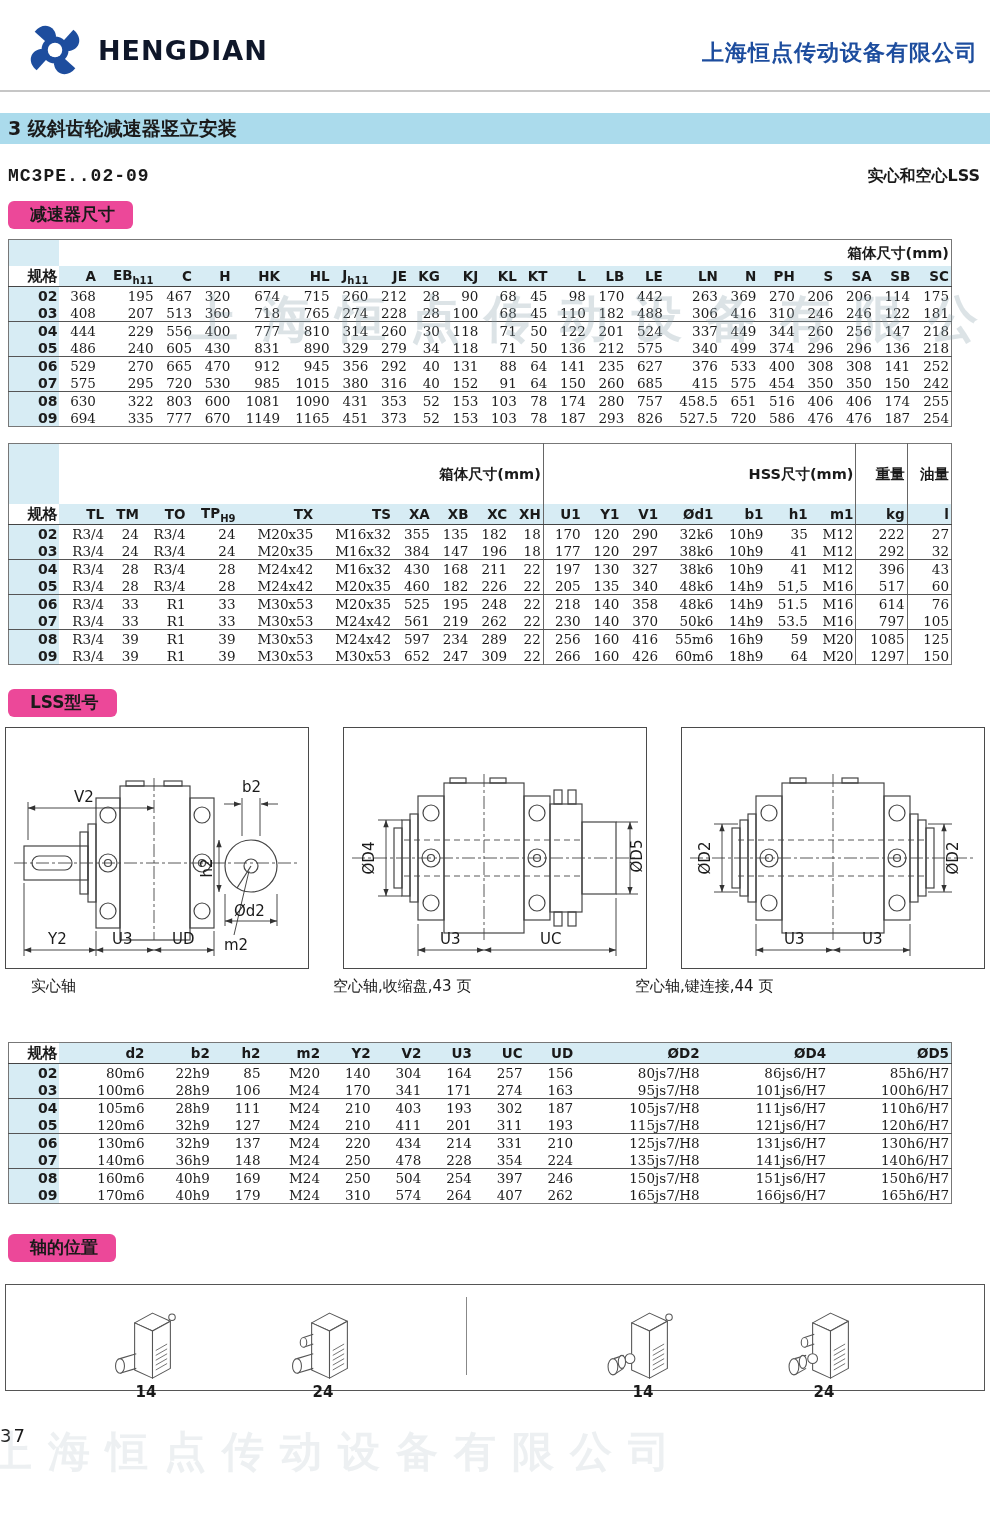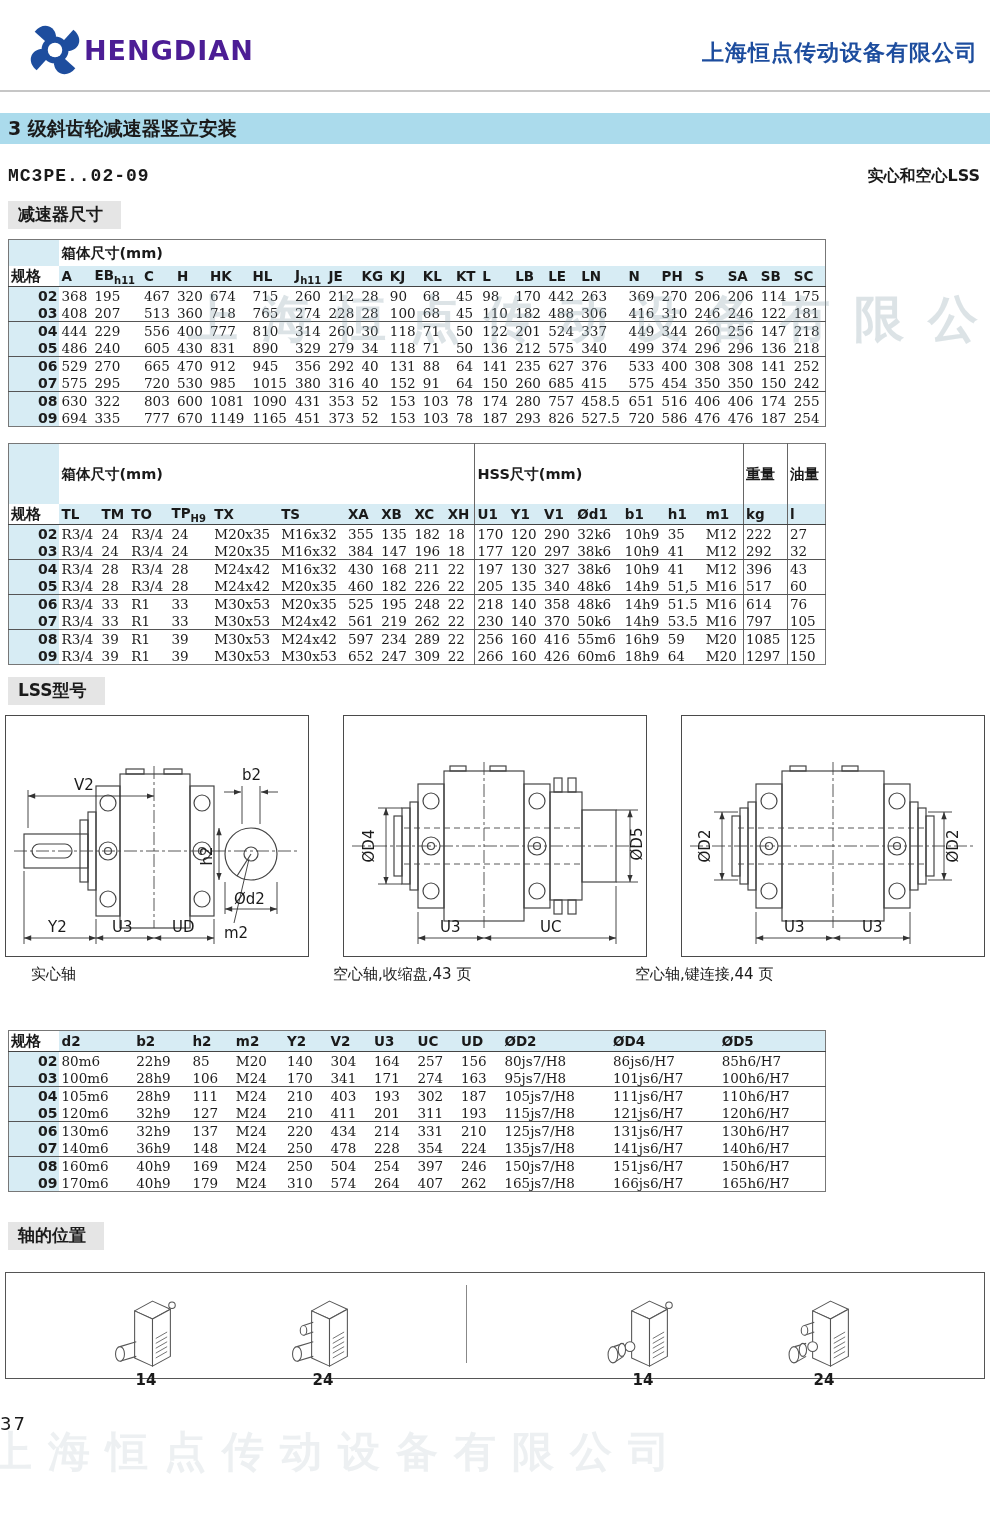--- a/index.html
+++ b/index.html
@@ -1,36 +1,36 @@
 <!DOCTYPE html>
 <html><head>
 <meta charset="utf-8">
 <style>
   html,body{margin:0;padding:0;background:#fff;}
   body{width:990px;height:1513px;position:relative;font-family:"DejaVu Sans","Liberation Sans",sans-serif;color:#1a1a1a;overflow:hidden;}
 
   
   .header{height:90px;border-bottom:2px solid #c6c6c6;position:relative;}
   .brand{position:absolute;left:26px;top:20px;display:flex;align-items:center;}
-  .brand-name{color:#4c1d95;font-weight:bold;font-size:27px;letter-spacing:1px;}
+  .brand-name{color:#0f172a;font-weight:bold;font-size:27px;letter-spacing:1px;margin-left:14px;}
   .company{position:absolute;right:12px;top:38px;color:#1d4d9e;font-weight:bold;font-size:22px;letter-spacing:1px;}
 
   
   .title-bar{margin-top:21px;height:31px;line-height:31px;background:#abdbec;font-size:19px;font-weight:bold;padding-left:8px;}
 
   .model-row{margin:22px 10px 0 8px;display:flex;justify-content:space-between;align-items:baseline;}
   .model{font-family:"Liberation Mono","DejaVu Sans Mono",monospace;font-size:18px;font-weight:bold;letter-spacing:1px;}
   .variant{font-size:16px;font-weight:bold;}
 
-  .section-label{display:inline-block;background:#e5e5e5;padding:2px 18px 3px 10px;font-size:17px;font-weight:bold;margin:14px 0 10px 8px;}
-  .lbl2{margin-top:12px;}
+  .section-label{display:inline-block;background:#ec4899;padding:2px 18px 3px 22px;font-size:17px;font-weight:bold;margin:14px 0 10px 8px;border-radius:6px;}
+  .lbl2{margin-top:24px;}
   .lbl3{margin-top:30px;margin-bottom:12px;}
 
   
-  table{width:818px;margin-left:8px;border-collapse:collapse;text-align:left;border:1px solid #777;table-layout:auto;}
+  table{width:944px;margin-left:8px;border-collapse:collapse;text-align:right;border:1px solid #777;table-layout:auto;}
   th,td{padding:0 2px;}
   th.gh{background:#fff;font-weight:bold;font-size:14.5px;vertical-align:middle;}
   th.corner{background:#d7ecf4;}
   tr.cols th{background:#d7ecf4;font-size:13.5px;font-weight:bold;height:20px;border-bottom:1.5px solid #444;}
   tr.cols th sub{font-size:10px;}
   tr.cols th.spec{background:#fff;font-size:15px;width:46px;}
   tbody td{font-family:"DejaVu Serif","Liberation Serif",serif;font-size:13.5px;height:17px;color:#1c1c1c;}
   tbody td:first-child{background:#d7ecf4;font-family:"DejaVu Sans","Liberation Sans",sans-serif;font-weight:bold;font-size:14px;padding-left:29px;}
   tr.group-end td{border-bottom:1px solid #555;}
   .vl{border-right:1px solid #666;}

